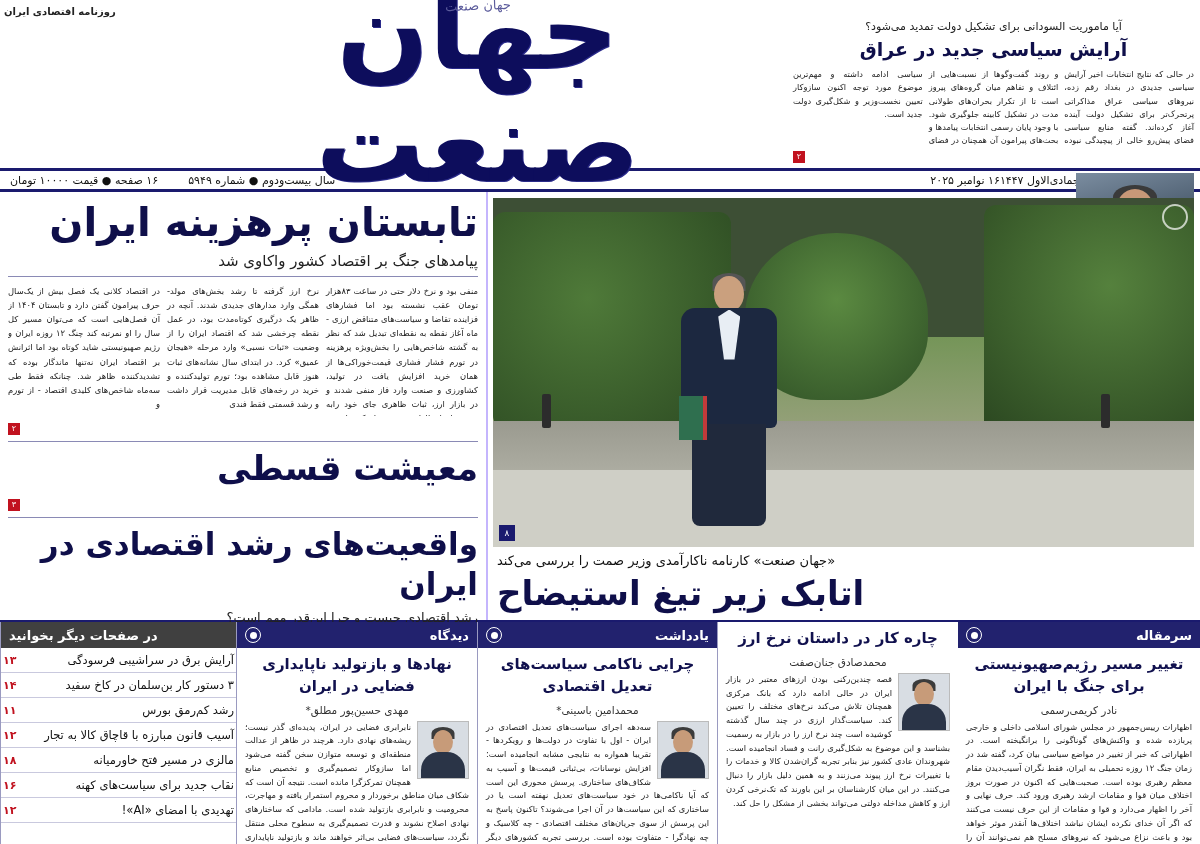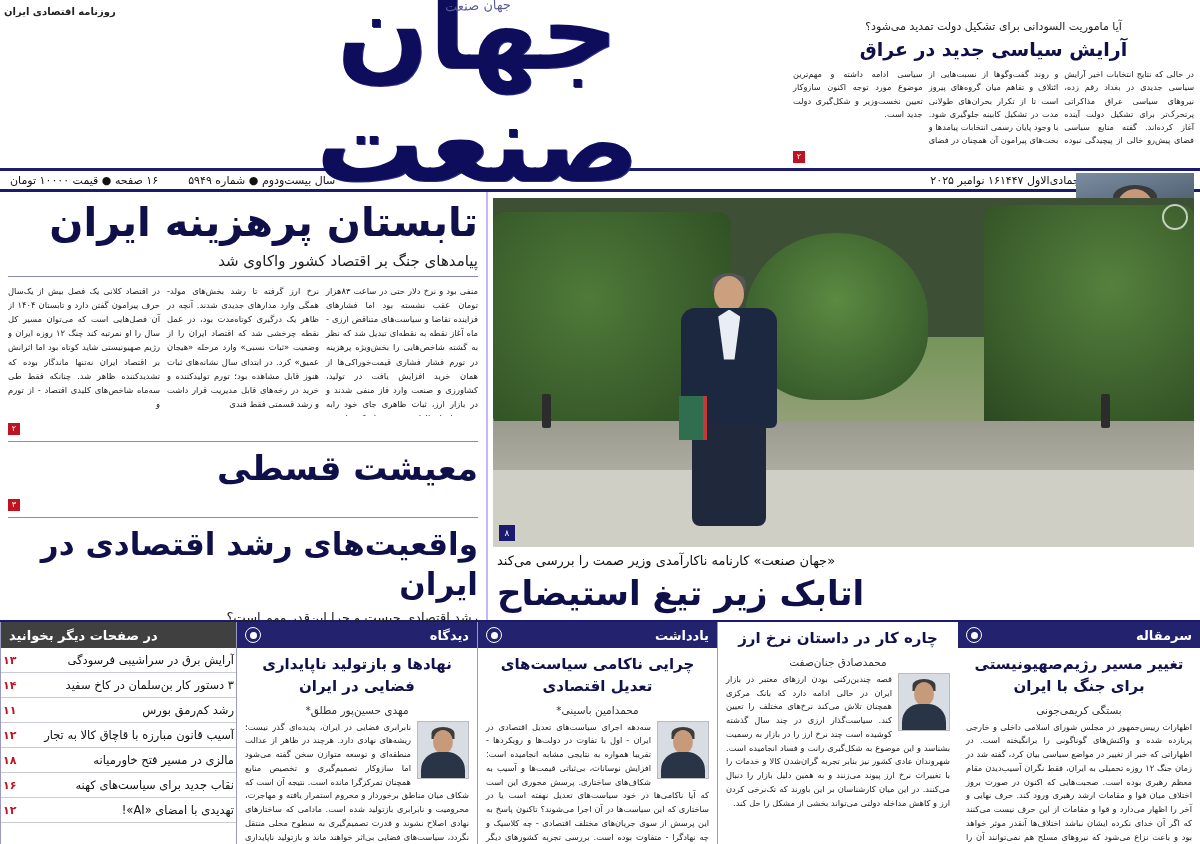--- a/index.html
+++ b/index.html
@@ -354,21 +354,21 @@
 
   <div class="bottom">
 
     <div class="bcol" style="width:242px">
       <div class="bhead">
         <span>سرمقاله</span>
         <span class="circ"></span>
       </div>
       <div class="bbody">
         <div class="bt-title">تغییر مسیر رژیم‌صهیونیستی برای جنگ با ایران</div>
-        <div class="bt-author">بستگی کریمی‌جونی</div>
+        <div class="bt-author">نادر کریمی‌رسمی</div>
         <div class="bt-text">اظهارات رییس‌جمهور در مجلس شورای اسلامی داخلی و خارجی پربازده شده و واکنش‌های گوناگونی را برانگیخته است. در اظهاراتی که خبر از تغییر در مواضع سیاسی بیان کرد، گفته شد در زمان جنگ ۱۲ روزه تحمیلی به ایران، فقط نگران آسیب‌دیدن مقام معظم رهبری بوده است. صحبت‌هایی که اکنون در صورت بروز اختلاف میان قوا و مقامات ارشد رهبری ورود کند. حرف نهایی و آخر را اظهار می‌دارد و قوا و مقامات از این حرف نیست می‌کنند که اگر آن خدای نکرده ایشان نباشد اختلاف‌ها آنقدر موثر خواهد بود و باعث نزاع می‌شود که نیروهای مسلح هم نمی‌توانند آن را کنترل کنند.</div>
       </div>
     </div>
 
     <div class="bcol" style="width:241px">
       <div class="bbody">
         <div class="bt-title">چاره کار در داستان نرخ ارز</div>
         <div class="bt-author">محمدصادق جنان‌صفت</div>
         <div class="author-photo">
           <div class="ahair"></div>

